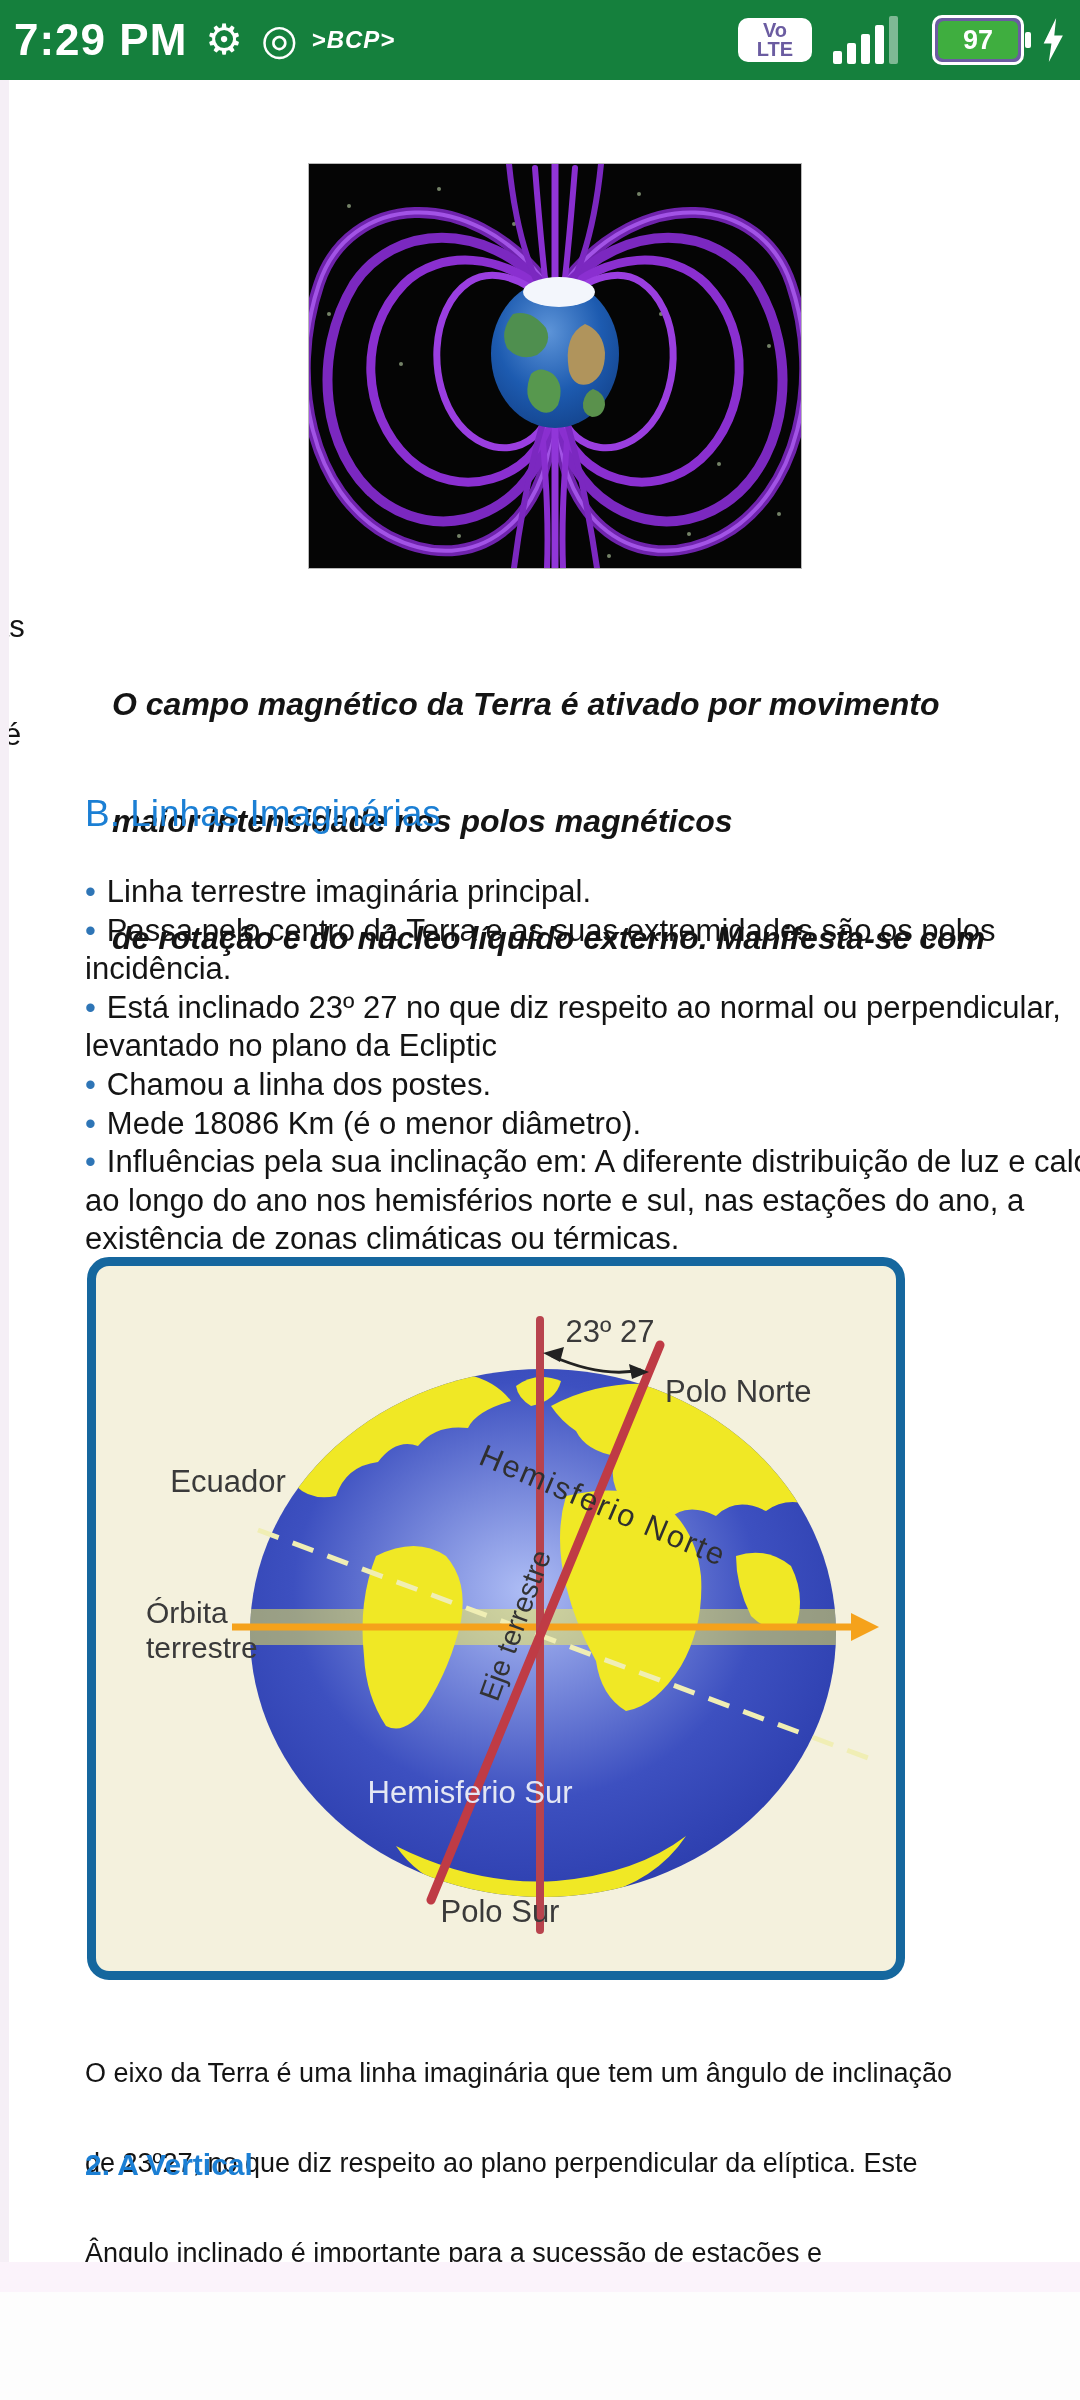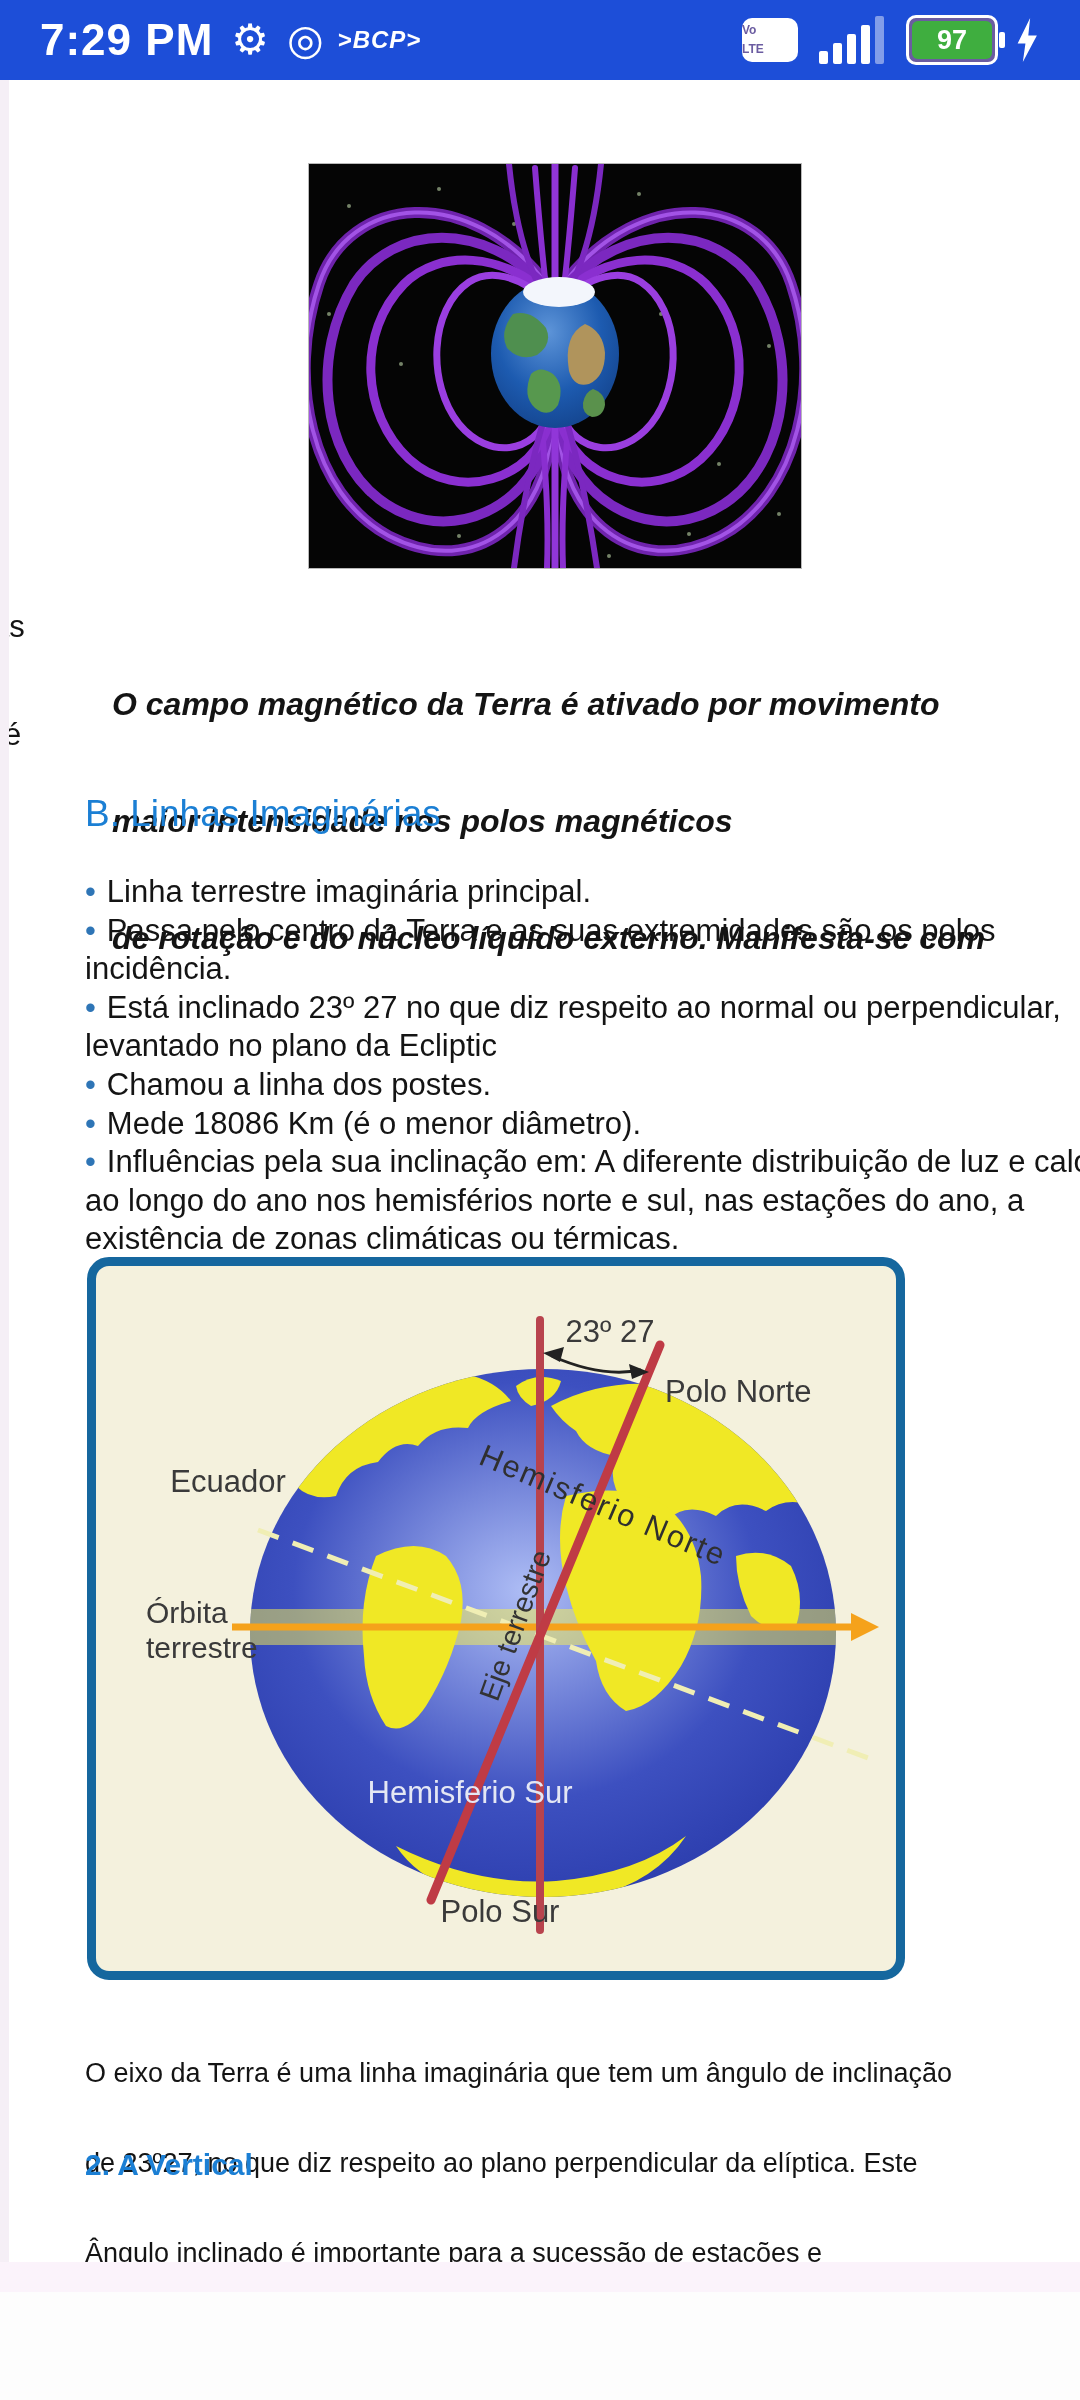--- a/index.html
+++ b/index.html
@@ -1,31 +1,31 @@
 <!DOCTYPE html>
 <html><head>
 <meta charset="utf-8">
 <style>
   html,body{margin:0;padding:0;}
   body{width:1080px;height:2400px;position:relative;overflow:hidden;background:#ffffff;
        font-family:"Liberation Sans",sans-serif;}
   
-  .statusbar{position:absolute;top:0;left:0;width:1080px;height:80px;background:#1d4ed8;
-    display:flex;align-items:center;padding:0 40px;box-sizing:border-box;color:#fff;}
+  .statusbar{position:absolute;top:0;left:0;width:1080px;height:80px;background:#15803d;
+    display:flex;align-items:center;padding:0 14px;box-sizing:border-box;color:#fff;}
   .sb-time{font-size:44px;font-weight:600;letter-spacing:1px;}
   .sb-glyph{font-size:42px;margin-left:18px;line-height:1;}
   .sb-carrier{font-size:24px;font-weight:700;font-style:italic;margin-left:14px;letter-spacing:1px;}
   .sb-spacer{flex:1;}
-  .volte{background:#fff;color:#6b5ca1;border-radius:10px;width:56px;padding:3px 0;
-    font-weight:700;font-size:12px;line-height:19px;display:flex;flex-direction:column;}
+  .volte{background:#fff;color:#6b5ca1;border-radius:10px;width:74px;padding:3px 0;text-align:center;
+    font-weight:700;font-size:20px;line-height:19px;display:flex;flex-direction:column;}
   .signal{display:flex;align-items:flex-end;margin-left:16px;}
   .signal .bar{width:9px;margin-left:5px;background:#fff;border-radius:2px;}
   .signal .b1{height:13px}.signal .b2{height:21px}.signal .b3{height:30px}.signal .b4{height:39px}
   .signal .b5{height:48px;background:rgba(255,255,255,.45);}
-  .battery{margin-left:22px;width:86px;height:44px;border:3px solid #fff;border-radius:10px;
+  .battery{margin-left:34px;width:86px;height:44px;border:3px solid #fff;border-radius:10px;
     position:relative;display:flex;align-items:center;justify-content:center;background:#6b5ca1;}
   .bat-fill{position:absolute;inset:3px;background:#3fae3f;border-radius:6px;display:flex;
     align-items:center;justify-content:center;font-size:27px;font-weight:700;color:#fff;}
   .bat-nub{position:absolute;right:-10px;top:14px;width:6px;height:16px;background:#fff;border-radius:2px;}
   .bolt{margin-left:16px;width:26px;height:44px;background:#fff;
     clip-path:polygon(62% 0,14% 58%,44% 58%,34% 100%,88% 40%,55% 40%);}
   
   .page{position:absolute;top:80px;left:0;width:1080px;height:2182px;background:#fff;}
   .edge-strip{position:absolute;left:0;top:80px;width:9px;height:2182px;background:#f5eff6;}
   .frag{position:absolute;font-size:31px;color:#141414;}

